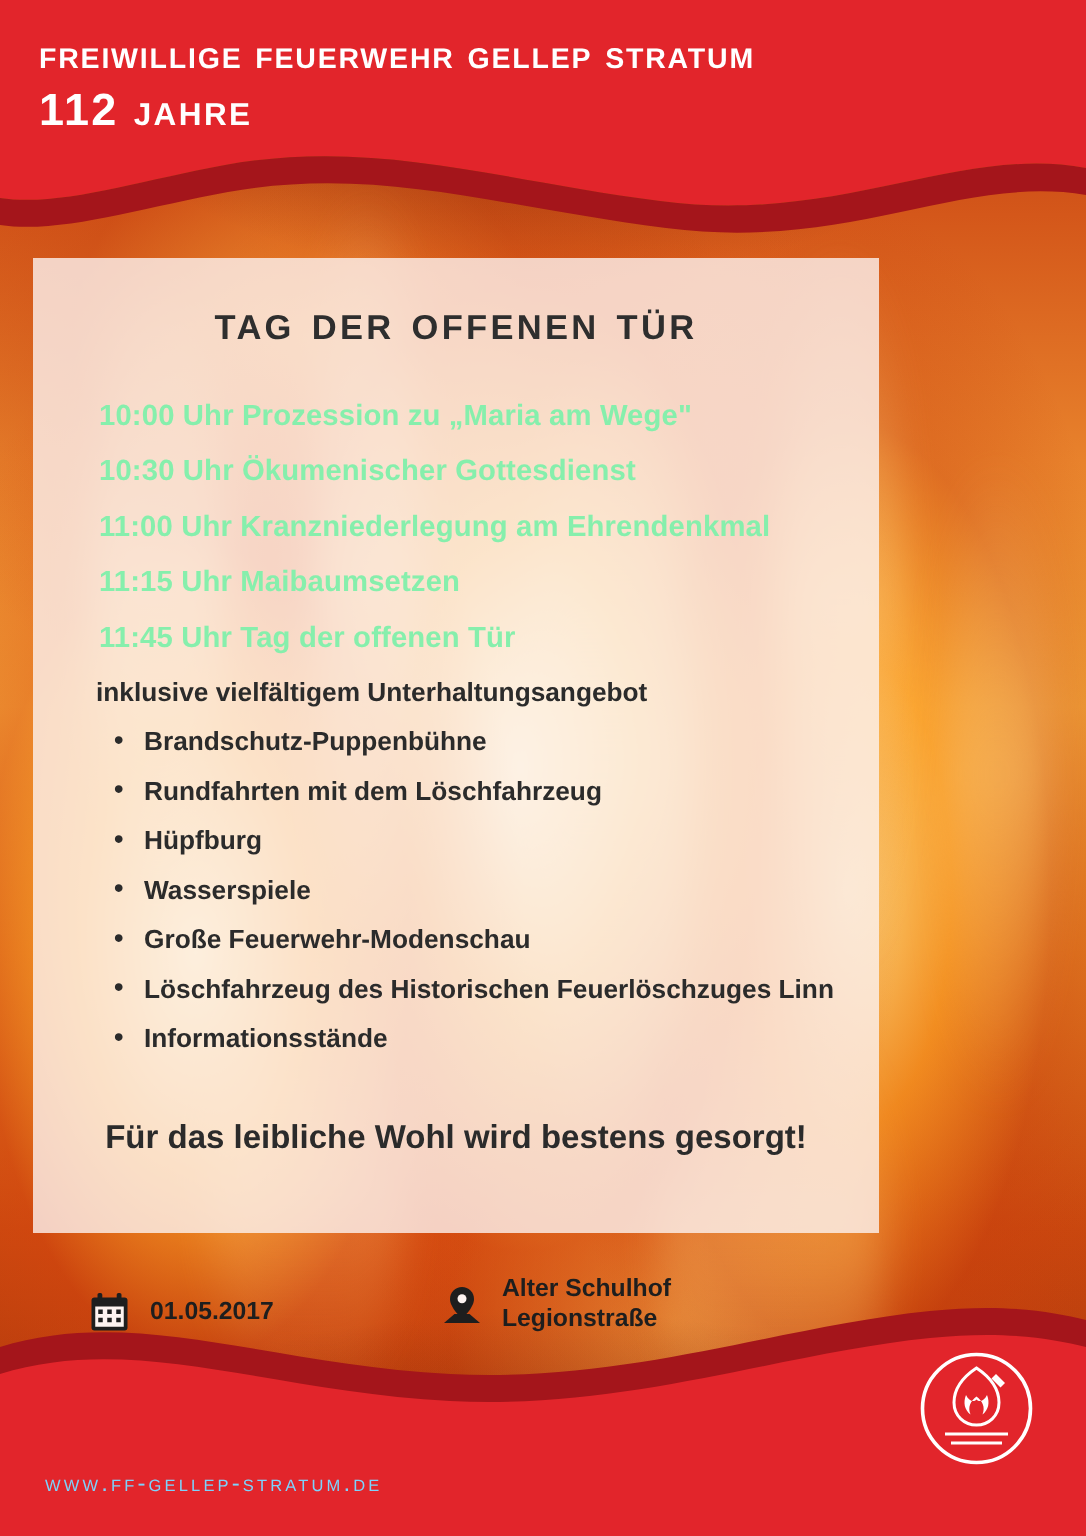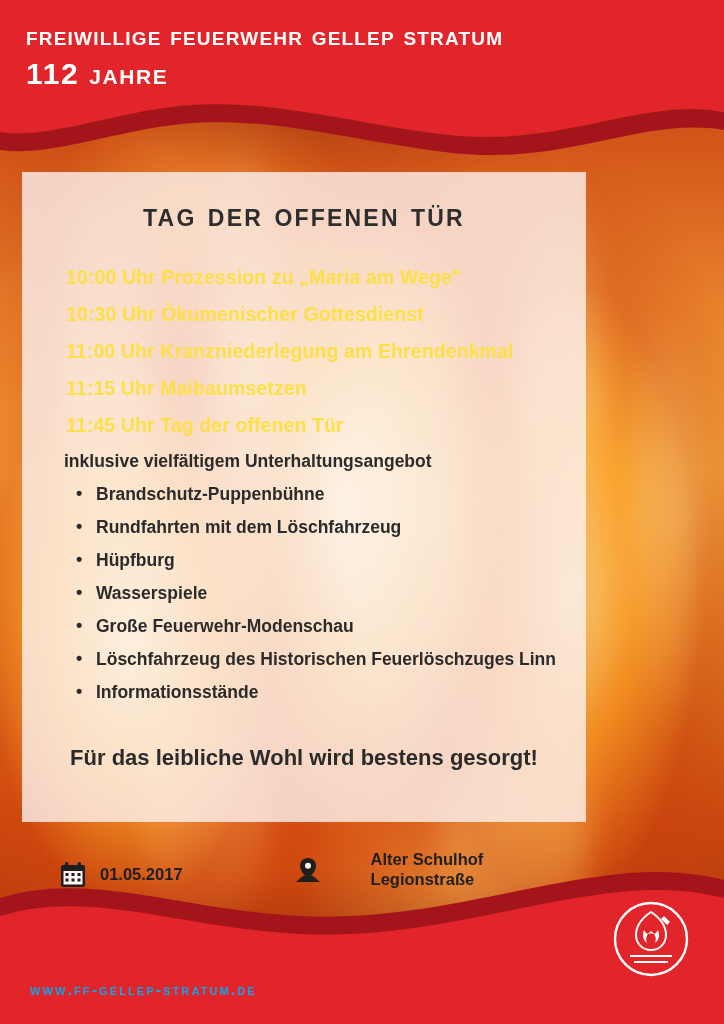--- a/index.html
+++ b/index.html
@@ -94,23 +94,23 @@
     position: absolute;
     left: 0; bottom: 0;
     width: 724px; height: 180px;
     z-index: 5;
   }
   .bottom-band svg { display: block; }
   .web-url {
     position: absolute;
     left: 30px; bottom: 25px;
     z-index: 7;
-    color: #0ea5e9;
+    color: #7dd3fc;
     font-size: 16px;
-    font-weight: bold;
+    font-weight: normal;
     letter-spacing: 2.1px;
     font-variant: small-caps;
     text-transform: lowercase;
   }
 
   
   .logo {
     position: absolute;
     right: 34px; bottom: 46px;
     width: 78px; height: 78px;
@@ -135,21 +135,21 @@
     font-variant: small-caps;
     text-transform: lowercase;
   }
 
   .schedule {
     margin: 32px 0 0 44px;
   }
   .schedule-row {
     font-size: 19.5px;
     font-weight: bold;
-    color: #fde047;
+    color: #86efac;
     margin-bottom: 14px;
     letter-spacing: 0.1px;
   }
 
   .sub-note {
     margin: 6px 0 0 42px;
     font-size: 17.5px;
     font-weight: bold;
     color: #2b2b2b;
   }
@@ -198,21 +198,21 @@
     display: flex;
     align-items: flex-end;
     color: #1e1e1e;
   }
   .info-item {
     display: flex;
     align-items: center;
   }
   .info-date { margin-left: 36px; }
   .info-time { margin-left: 110px; }
-  .info-place { margin-left: 110px; gap: 36px; }
+  .info-place { margin-left: 110px; }
   .info-icon {
     width: 30px; height: 30px;
     margin-right: 12px;
     flex: none;
   }
   .info-text {
     font-size: 16.5px;
     font-weight: bold;
     line-height: 1.2;
     white-space: pre-line;

